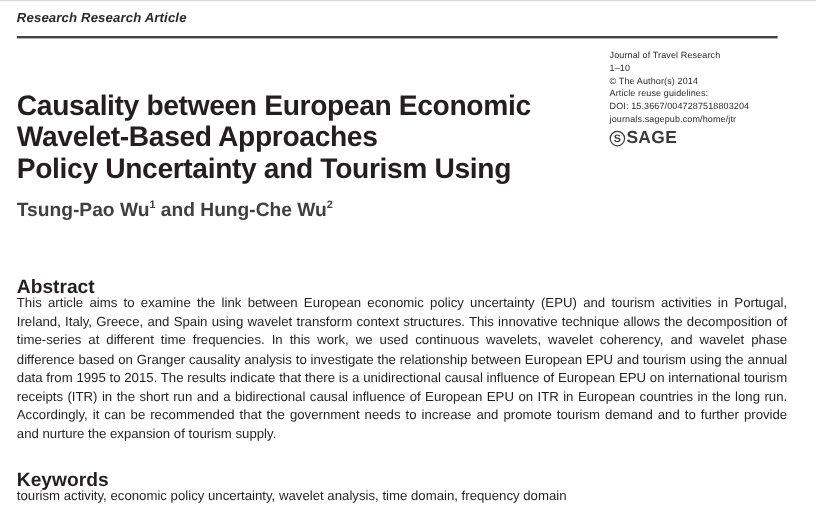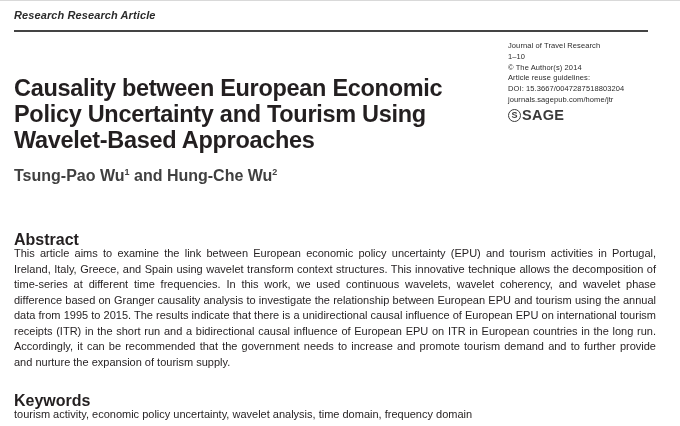--- a/index.html
+++ b/index.html
@@ -131,22 +131,22 @@
 <body>
 
 <div class="page">
 
   <div class="kicker">Research Research Article</div>
 
   <div class="rule"></div>
 
   <div class="title-block">
     <div>Causality between European Economic</div>
+    <div>Wavelet-Based Approaches</div>
     <div>Policy Uncertainty and Tourism Using</div>
-    <div>Wavelet-Based Approaches</div>
   </div>
 
   <div class="meta">
     <div>Journal of Travel Research</div>
     <div>1–10</div>
     <div>© The Author(s) 2014</div>
     <div>Article reuse guidelines:</div>
     <div>DOI: 15.3667/0047287518803204</div>
     <div class="link">journals.sagepub.com/home/jtr</div>
     <div class="sage">

